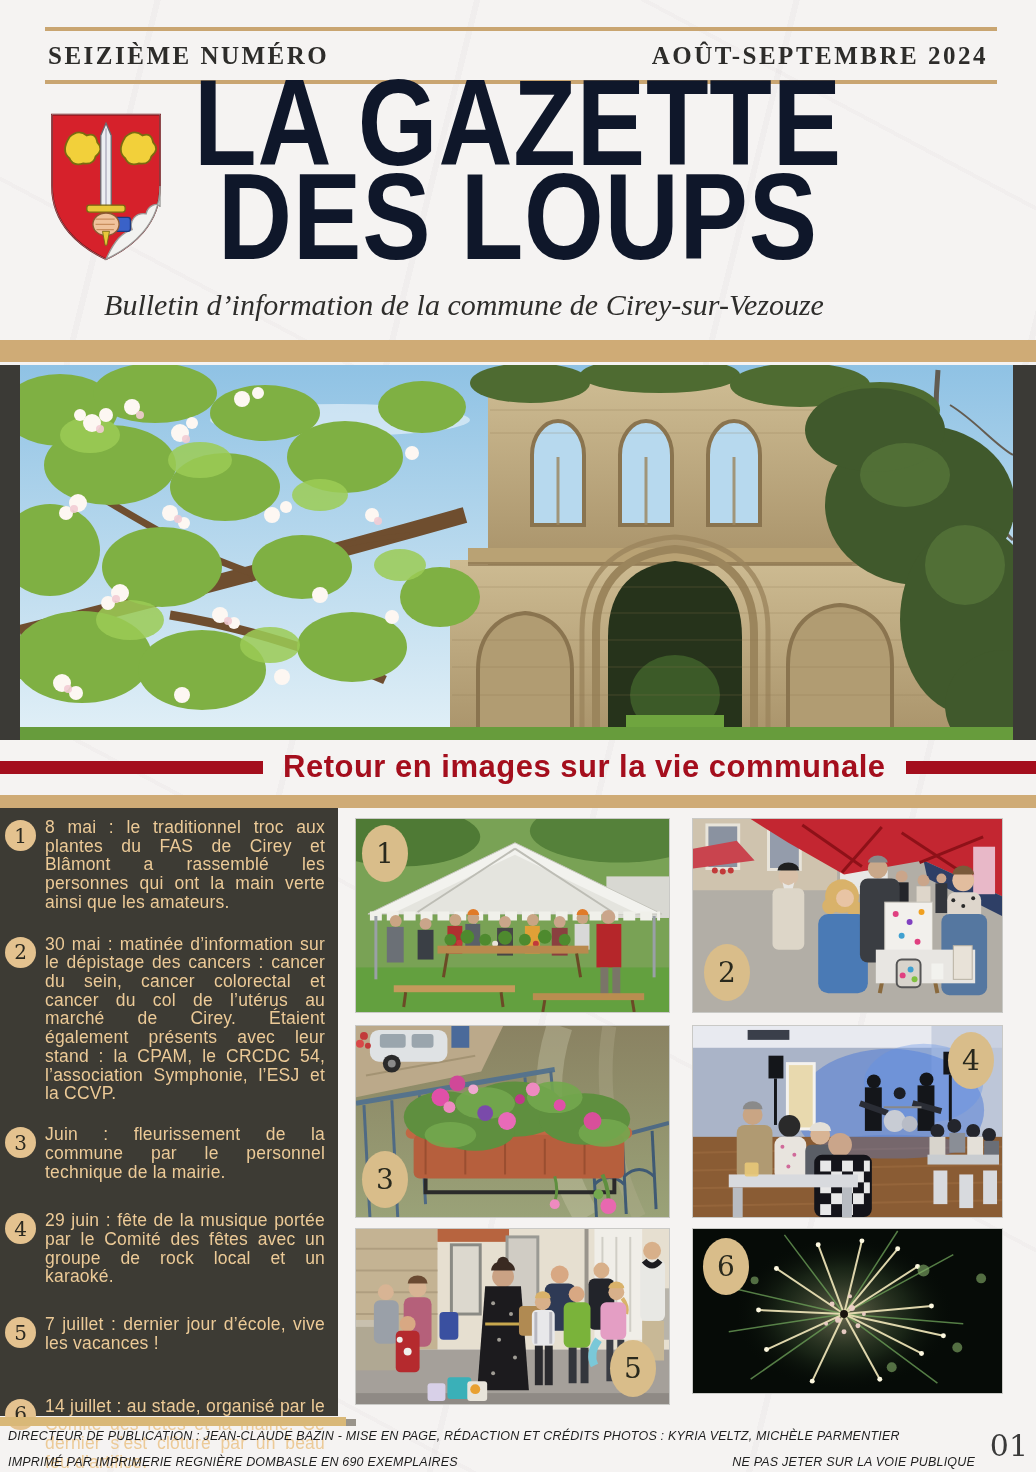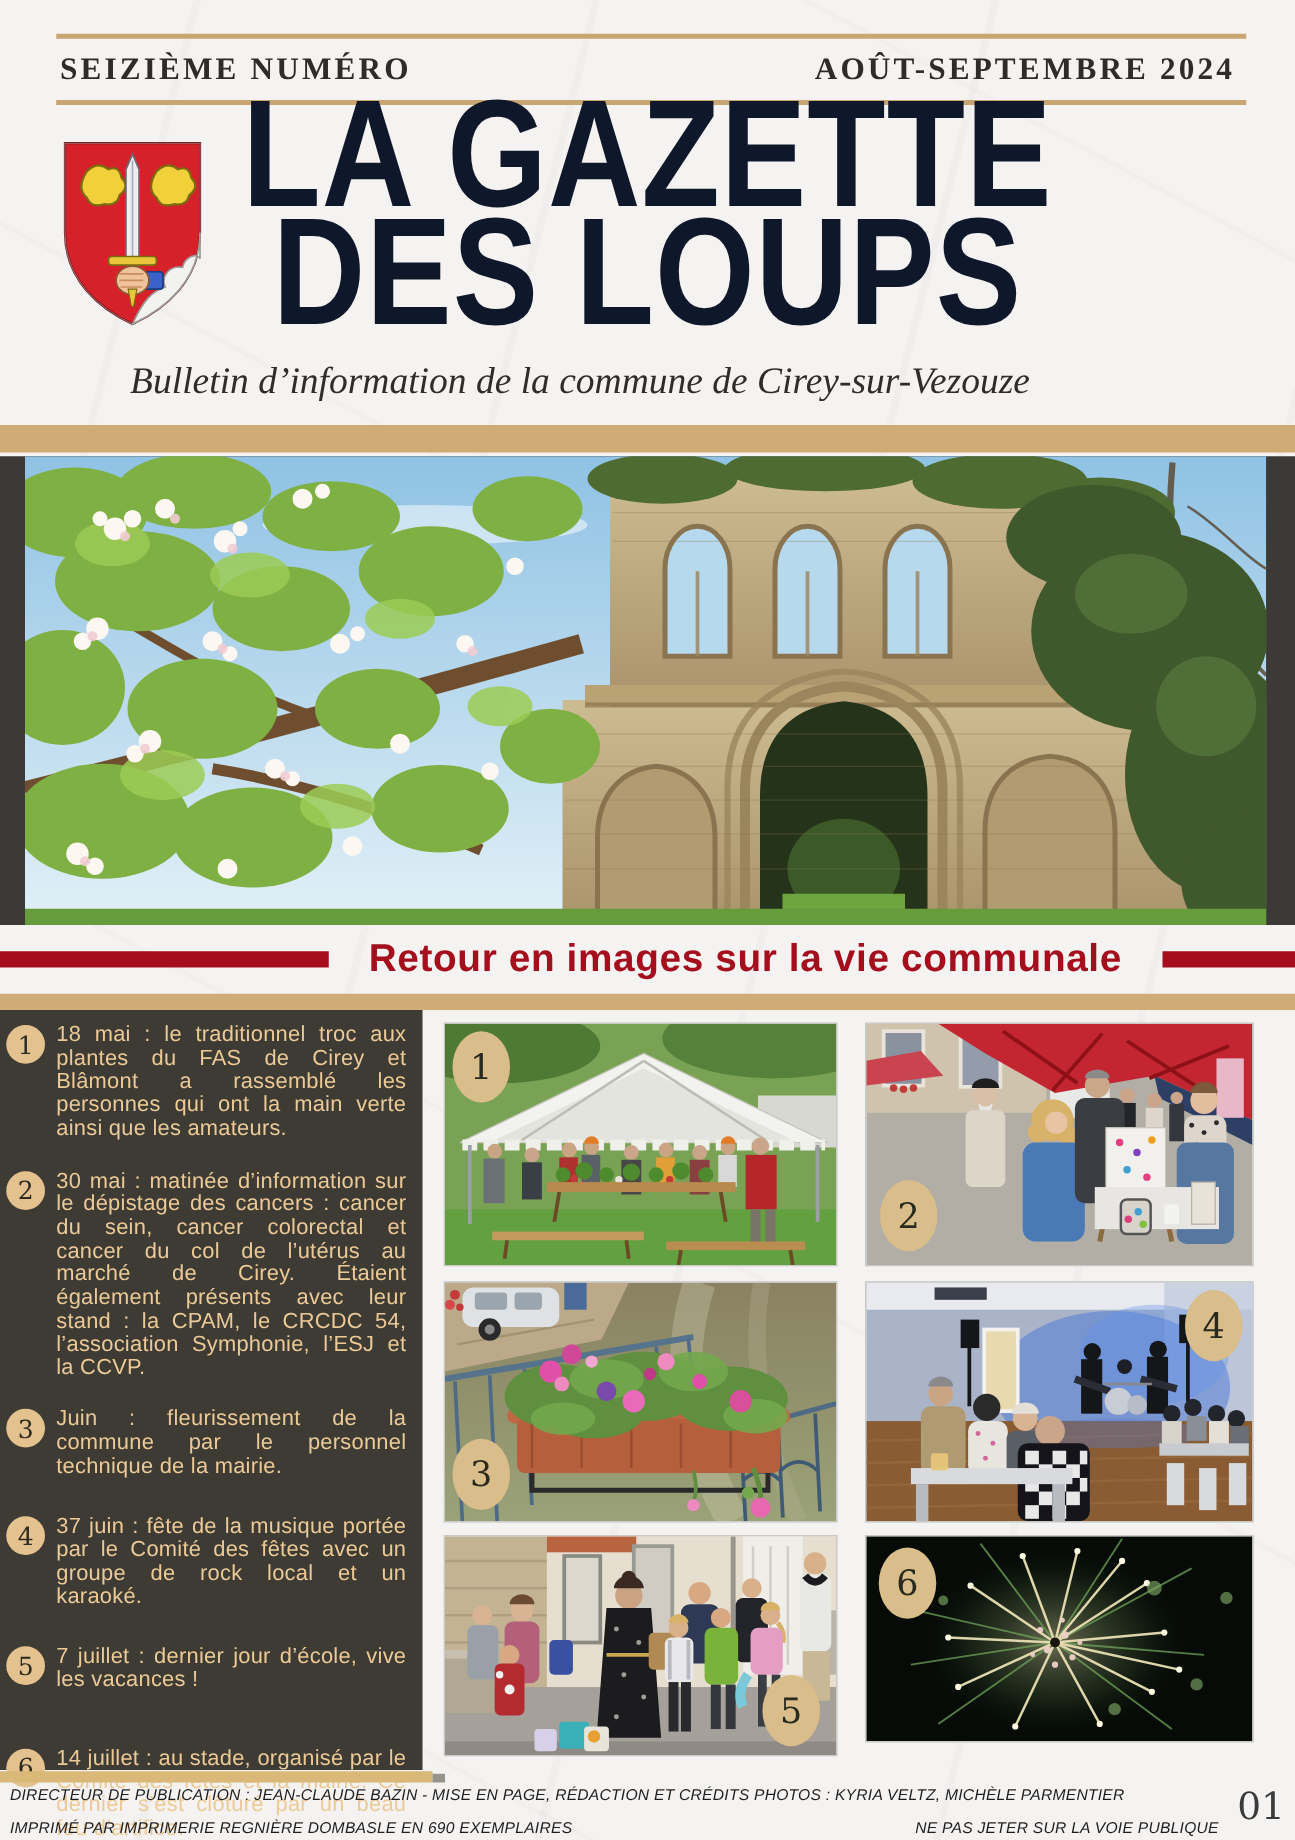--- a/index.html
+++ b/index.html
@@ -33,21 +33,21 @@
 
   
   .hero{position:absolute;left:0;top:365px;width:1036px;height:375px;background:#3b3a36;}
   .hero svg{position:absolute;left:20px;top:0;width:993px;height:375px;}
 
   
   .banner{position:absolute;left:0;top:744px;width:1036px;height:46px;display:flex;align-items:center;}
   .banner .bar{height:13px;background:#a40e1d;}
   .banner .bar.left{width:263px;flex:none;}
   .banner .bar.right{flex:1;}
-  .banner .heading{flex:none;margin:0 32px;font-weight:bold;font-size:31px;color:#a40e1d;
+  .banner .heading{flex:none;margin:0 20px;font-weight:bold;font-size:31px;color:#a40e1d;
       letter-spacing:.5px;white-space:nowrap;}
   .tan-band2{position:absolute;left:0;top:795px;width:1036px;height:13px;background:#cfab76;}
 
   
   .sidebar{position:absolute;left:0;top:808px;width:338px;height:608px;background:#3d3b34;
       box-sizing:border-box;padding:10px 13px 0 5px;}
   .event{display:flex;gap:9px;align-items:flex-start;}
   .event .num{flex:none;width:31px;height:31px;border-radius:50%;background:#e4c28f;color:#2c2a21;
       font-family:"DejaVu Serif",serif;font-size:20px;display:flex;align-items:center;justify-content:center;
       margin-top:2px;}
@@ -279,33 +279,33 @@
   <div class="banner">
     <div class="bar left"></div>
     <div class="heading">Retour en images sur la vie communale</div>
     <div class="bar right"></div>
   </div>
   <div class="tan-band2"></div>
 
   <div class="sidebar">
     <div class="event e1">
       <div class="num">1</div>
-      <p>18 mai : le traditionnel troc aux plantes du FAS de Cirey et Blâmont a rassemblé les personnes qui ont la main verte ainsi que les amateurs.</p>
+      <p>8 mai : le traditionnel troc aux plantes du FAS de Cirey et Blâmont a rassemblé les personnes qui ont la main verte ainsi que les amateurs.</p>
     </div>
     <div class="event e2">
       <div class="num">2</div>
       <p>30 mai : matinée d’information sur le dépistage des cancers : cancer du sein, cancer colorectal et cancer du col de l’utérus au marché de Cirey. Étaient également présents avec leur stand : la CPAM, le CRCDC 54, l’association Symphonie, l’ESJ et la CCVP.</p>
     </div>
     <div class="event e3">
       <div class="num">3</div>
       <p>Juin : fleurissement de la commune par le personnel technique de la mairie.</p>
     </div>
     <div class="event e4">
       <div class="num">4</div>
-      <p>37 juin : fête de la musique portée par le Comité des fêtes avec un groupe de rock local et un karaoké.</p>
+      <p>29 juin : fête de la musique portée par le Comité des fêtes avec un groupe de rock local et un karaoké.</p>
     </div>
     <div class="event e5">
       <div class="num">5</div>
       <p>7 juillet : dernier jour d’école, vive les vacances !</p>
     </div>
     <div class="event e6">
       <div class="num">6</div>
       <p>14 juillet : au stade, organisé par le Comité des fêtes et la mairie. Ce dernier s’est clôturé par un beau feu d’artifice.</p>
     </div>
   </div>

